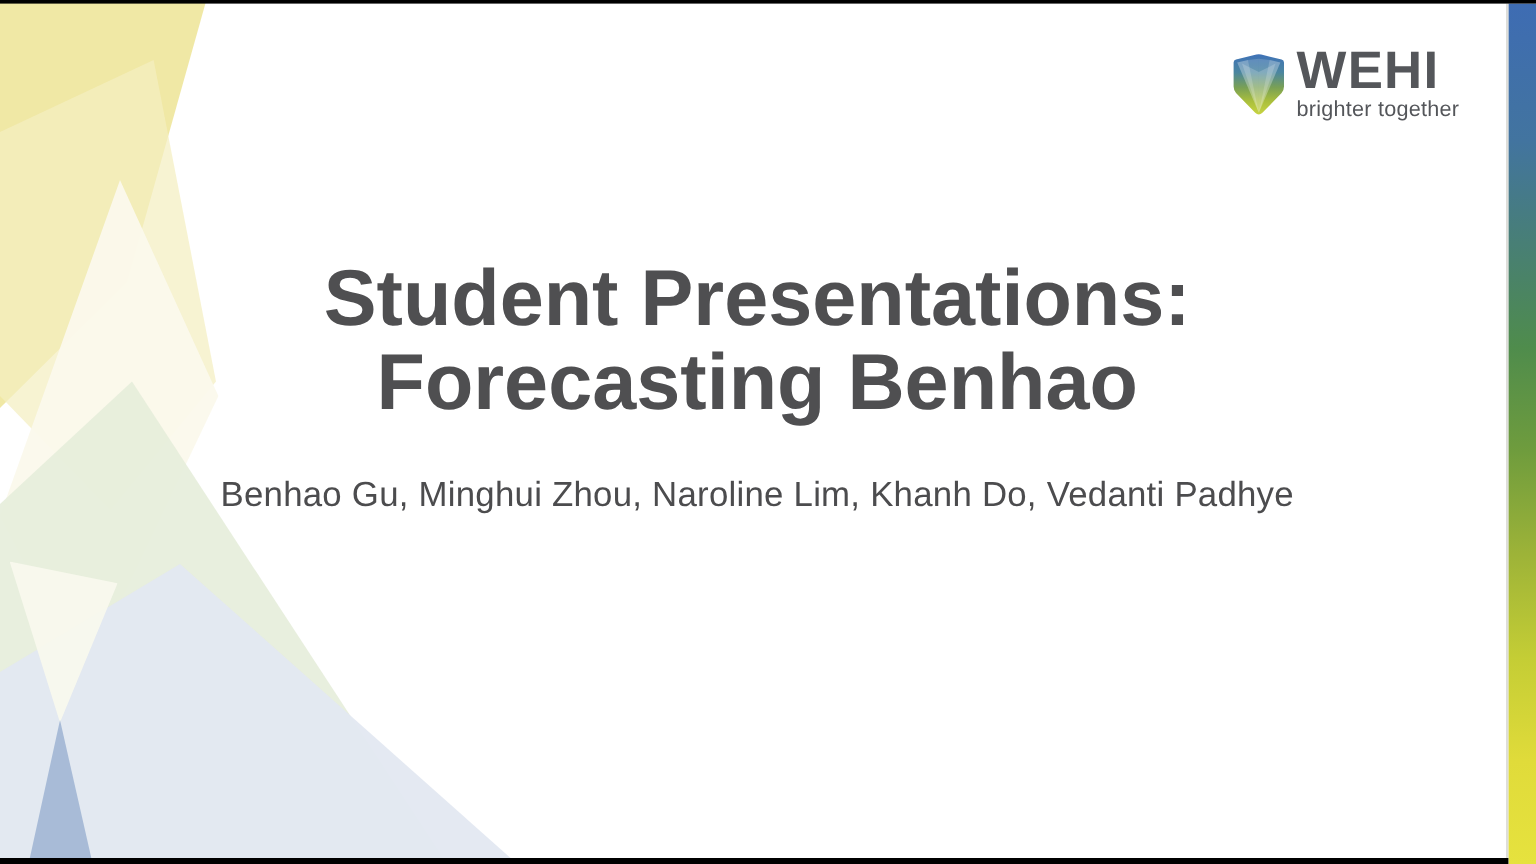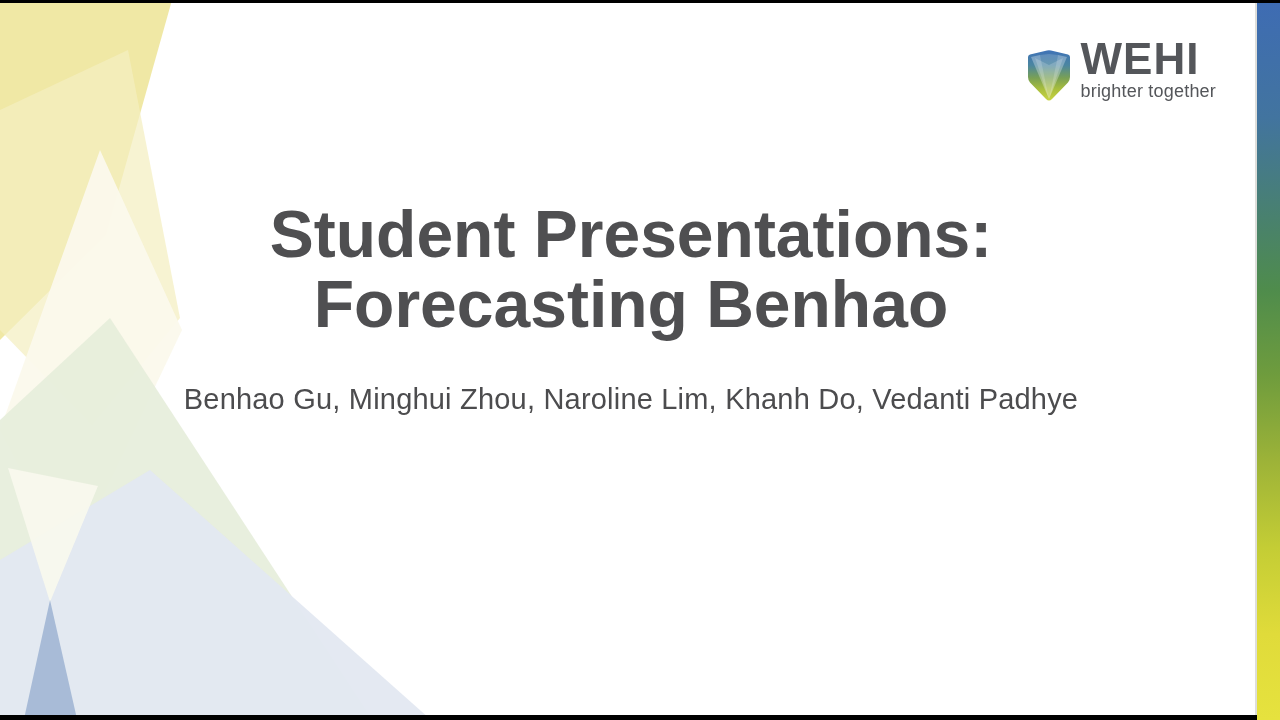--- a/index.html
+++ b/index.html
@@ -48,37 +48,37 @@
   .shape.gray-blue     { background: #e3e8f1; opacity: .95;
     clip-path: polygon(150px 470px, 430px 719px, 0px 719px, 0px 560px); }
   .shape.cream-wedge   { background: #f8f8ee; opacity: .92;
     clip-path: polygon(8px 468px, 98px 486px, 50px 602px); }
   .shape.blue-triangle { background: #a8bbd7;
     clip-path: polygon(50px 600px, 24px 719px, 77px 719px); }
 
   
   .logo {
     position: absolute; top: 39px; right: 64px;
-    display: flex; align-items: flex-end;
+    display: flex; align-items: center;
     z-index: 4;
   }
   .logo svg { display: block; }
   .logo-text { margin-left: 9px; }
   .logo-name {
     font-size: 44px; line-height: 40px; font-weight: 600;
     letter-spacing: 1px; color: #54565a;
   }
   .logo-tagline {
     font-size: 18px; font-weight: 500; color: #54565a;
     letter-spacing: 0.2px; margin-top: 2px; text-align: center;
   }
 
   
   .content {
-    position: absolute; left: 0; top: 199px; width: 1262px;
+    position: absolute; left: 0; top: 213px; width: 1262px;
     text-align: center; z-index: 3;
   }
   .title {
     font-size: 66px; line-height: 70px; font-weight: 700;
     color: #4f4f51; letter-spacing: 0px; margin: 0;
   }
   .authors {
     margin-top: 44px;
     font-size: 29px; font-weight: 400; color: #4c4c4e;
     letter-spacing: 0.2px;

